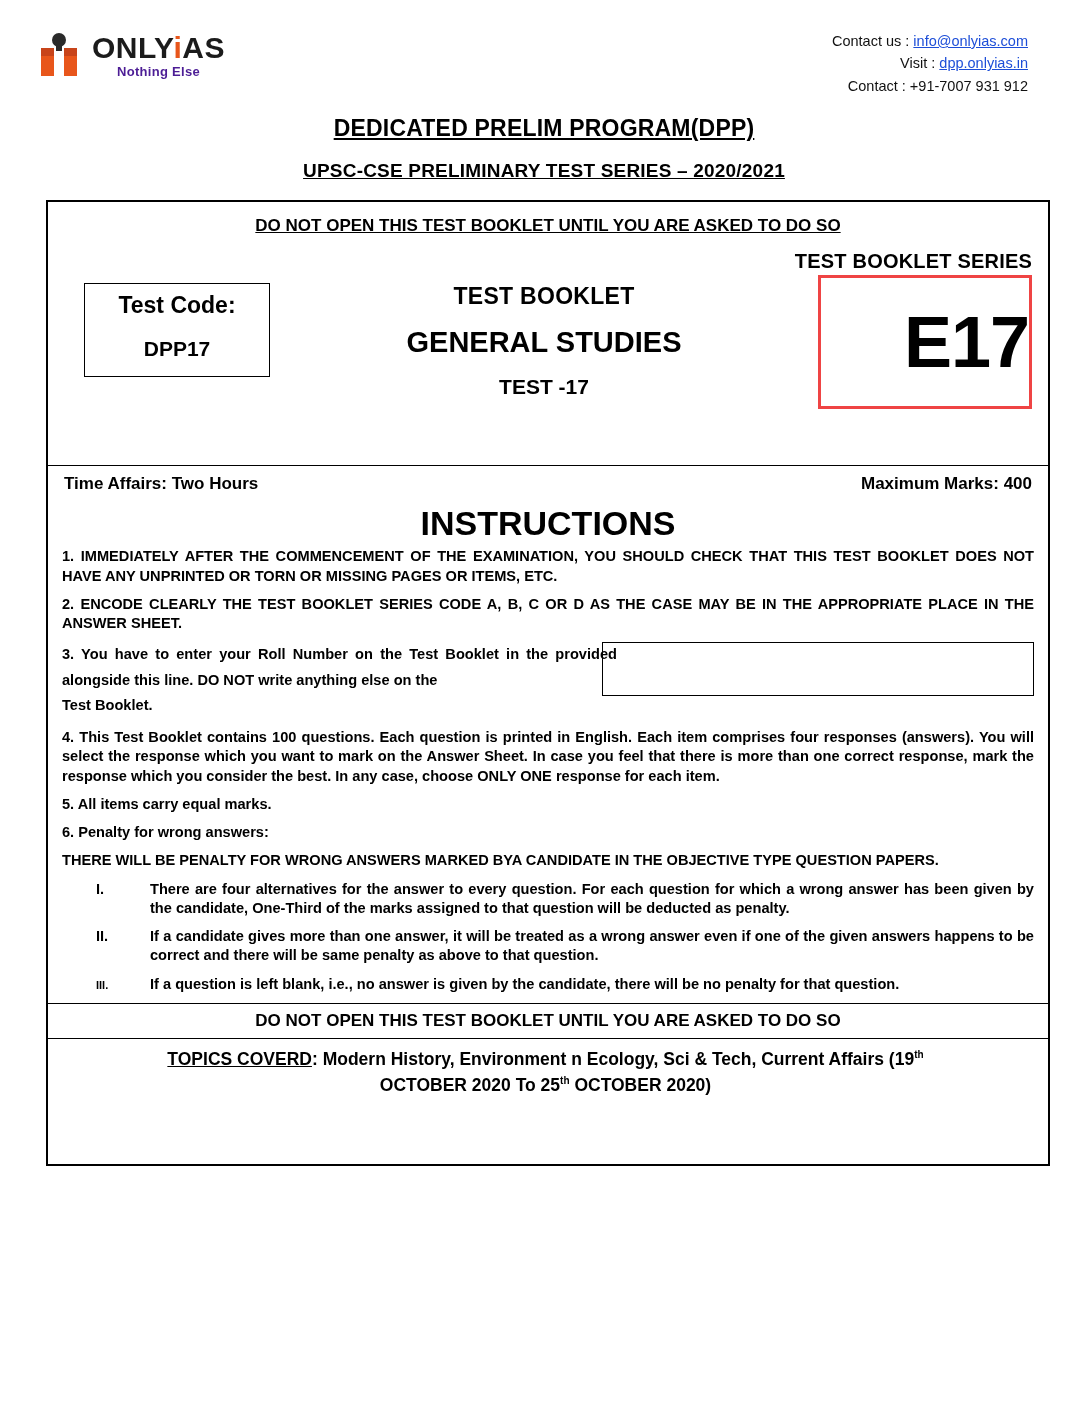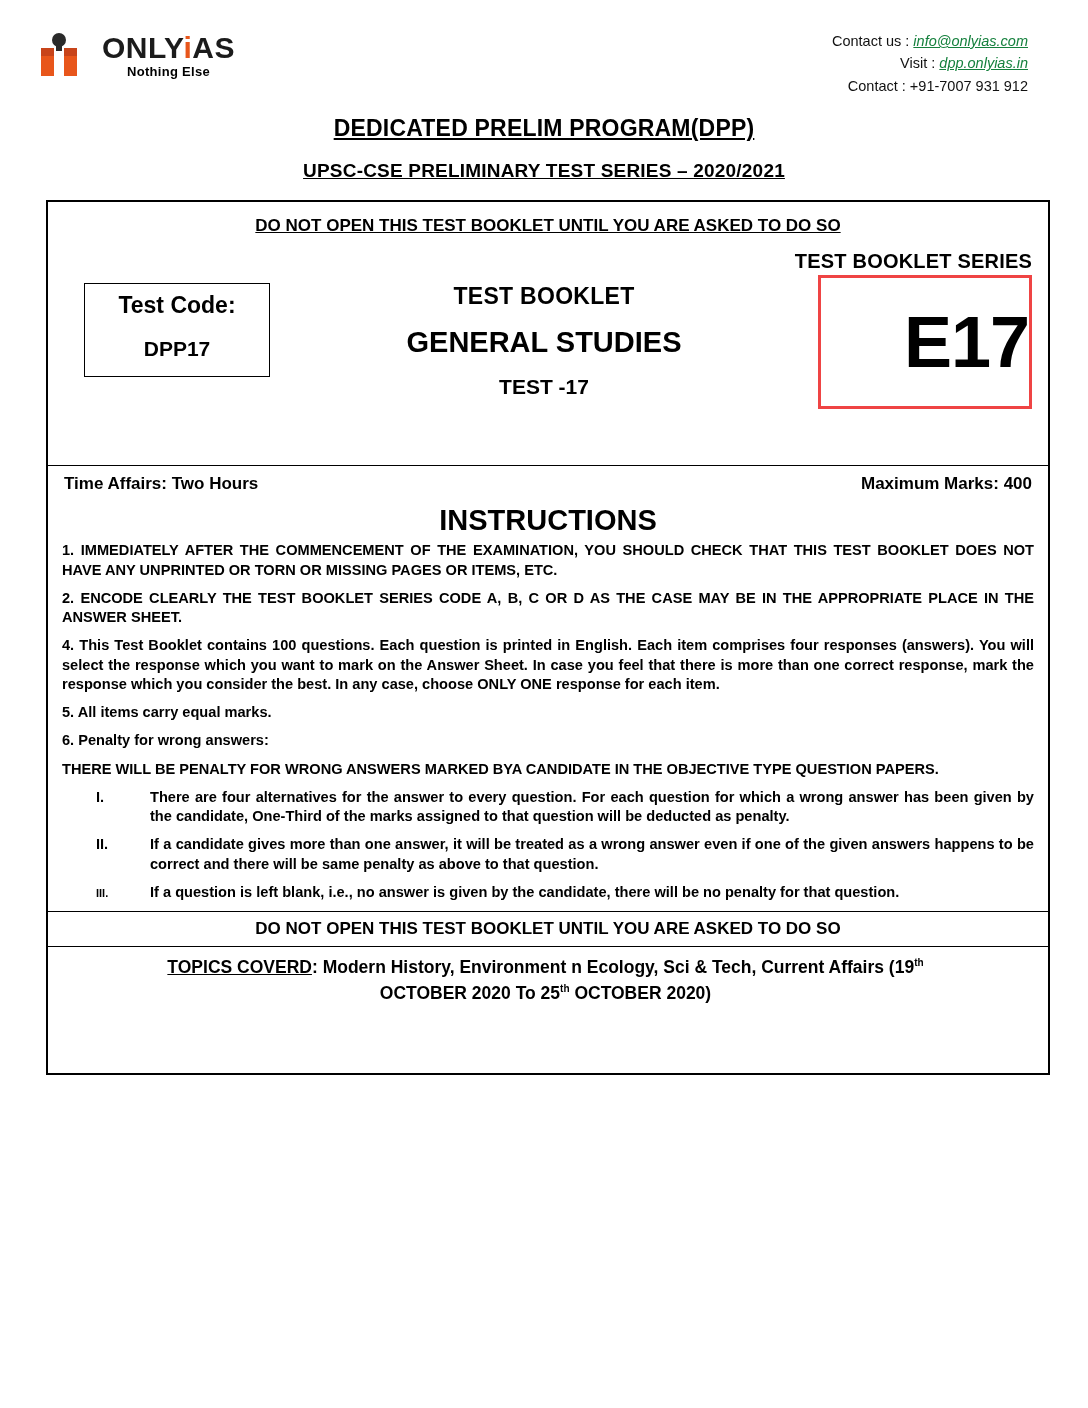--- a/index.html
+++ b/index.html
@@ -26,55 +26,54 @@
   
   .header {
     display: flex;
     justify-content: space-between;
     align-items: flex-start;
     padding: 30px 60px 0 36px;
   }
   .logo-wrap {
     display: flex;
     align-items: center;
-    gap: 20px;
+    gap: 10px;
   }
   .logo-mark {
     width: 46px;
     height: 50px;
     position: relative;
   }
   .logo-text {
     line-height: 1;
   }
   .logo-main {
     font-size: 30px;
     font-weight: bold;
     letter-spacing: 0.5px;
     color: #1b1b1b;
   }
   .logo-main .accent { color: #e8561b; }
   .logo-sub {
     font-size: 13px;
     font-weight: bold;
-    color: #000000;
+    color: #4c1d95;
     letter-spacing: 0.3px;
     text-align: center;
     margin-top: 2px;
   }
   .contact-block {
     text-align: right;
     font-size: 14.5px;
     line-height: 1.55;
     color: #111;
   }
   .contact-block a {
-    color: #15803d;
+    color: #1d4ed8;
     text-decoration: underline;
-    font-style: italic;
   }
 
   
   .doc-title {
     text-align: center;
     font-size: 23px;
     font-weight: bold;
     text-decoration: underline;
     margin-top: 18px;
     letter-spacing: 0.2px;
@@ -173,21 +172,21 @@
   .time-row {
     border-top: 1.5px solid #000;
     display: flex;
     justify-content: space-between;
     font-weight: bold;
     font-size: 17px;
     padding: 8px 16px 8px 16px;
   }
   .instructions-title {
     text-align: center;
-    font-size: 29px;
+    font-size: 34px;
     font-weight: bold;
     padding: 2px 0 4px 0;
   }
   .instr-body {
     padding: 0 14px 0 14px;
     font-size: 14.6px;
     line-height: 1.32;
     font-weight: bold;
     text-align: justify;
   }
@@ -316,20 +315,27 @@
       <div>Time Affairs: Two Hours</div>
       <div>Maximum Marks: 400</div>
     </div>
 
     <div class="instructions-title">INSTRUCTIONS</div>
 
     <div class="instr-body">
       <div class="instr-item instr-caps">1. IMMEDIATELY AFTER THE COMMENCEMENT OF THE EXAMINATION, YOU SHOULD CHECK THAT THIS TEST BOOKLET DOES NOT HAVE ANY UNPRINTED OR TORN OR MISSING PAGES OR ITEMS, ETC.</div>
       <div class="instr-item instr-caps">2. ENCODE CLEARLY THE TEST BOOKLET SERIES CODE A, B, C OR D AS THE CASE MAY BE IN THE APPROPRIATE PLACE IN THE ANSWER SHEET.</div>
 
+      <div class="roll-wrap">
+        <div class="roll-box"></div>
+        <div class="roll-text">
+          <span>3. You have to enter your Roll Number on the Test Booklet in the provided alongside this line. DO NOT write anything else on the</span>
+          <span class="tail">Test Booklet.</span>
+        </div>
+      </div>
 
       <div class="instr-item">4. This Test Booklet contains 100 questions. Each question is printed in English. Each item comprises four responses (answers). You will select the response which you want to mark on the Answer Sheet. In case you feel that there is more than one correct response, mark the response which you consider the best. In any case, choose ONLY ONE response for each item.</div>
       <div class="instr-item">5. All items carry equal marks.</div>
       <div class="instr-item">6. Penalty for wrong answers:</div>
       <div class="instr-item instr-caps">THERE WILL BE PENALTY FOR WRONG ANSWERS MARKED BYA CANDIDATE IN THE OBJECTIVE TYPE QUESTION PAPERS.</div>
 
       <ul class="sub-list">
         <li>
           <span class="sub-mark">I.</span>
           <span class="sub-text">There are four alternatives for the answer to every question. For each question for which a wrong answer has been given by the candidate, One-Third of the marks assigned to that question will be deducted as penalty.</span>

